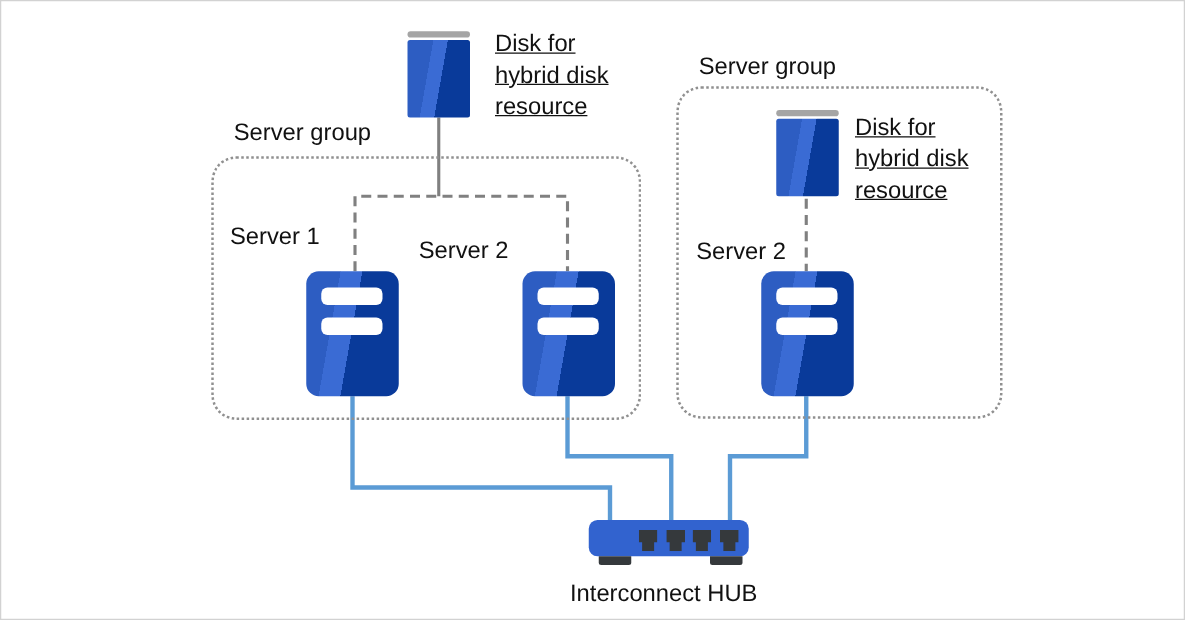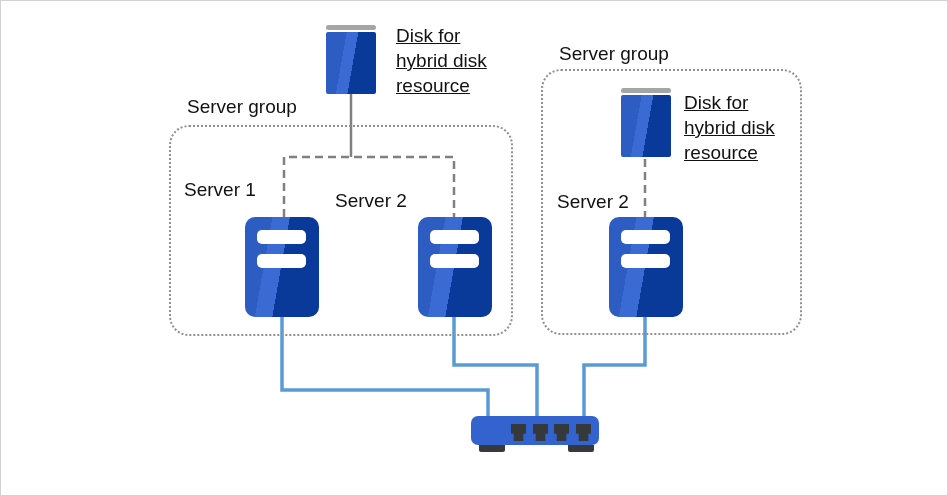--- a/index.html
+++ b/index.html
@@ -125,14 +125,15 @@
   </div>
 
   <div class="hub">
     <div class="port" style="left:40px;"></div>
     <div class="port" style="left:62px;"></div>
     <div class="port" style="left:83px;"></div>
     <div class="port" style="left:105px;"></div>
   </div>
   <div class="foot" style="left:478px;"></div>
   <div class="foot" style="left:567px;"></div>
+  <div class="lbl" style="left:455px;top:462px;">Interconnect HUB</div>
 
 </div>
 
 </body></html>

